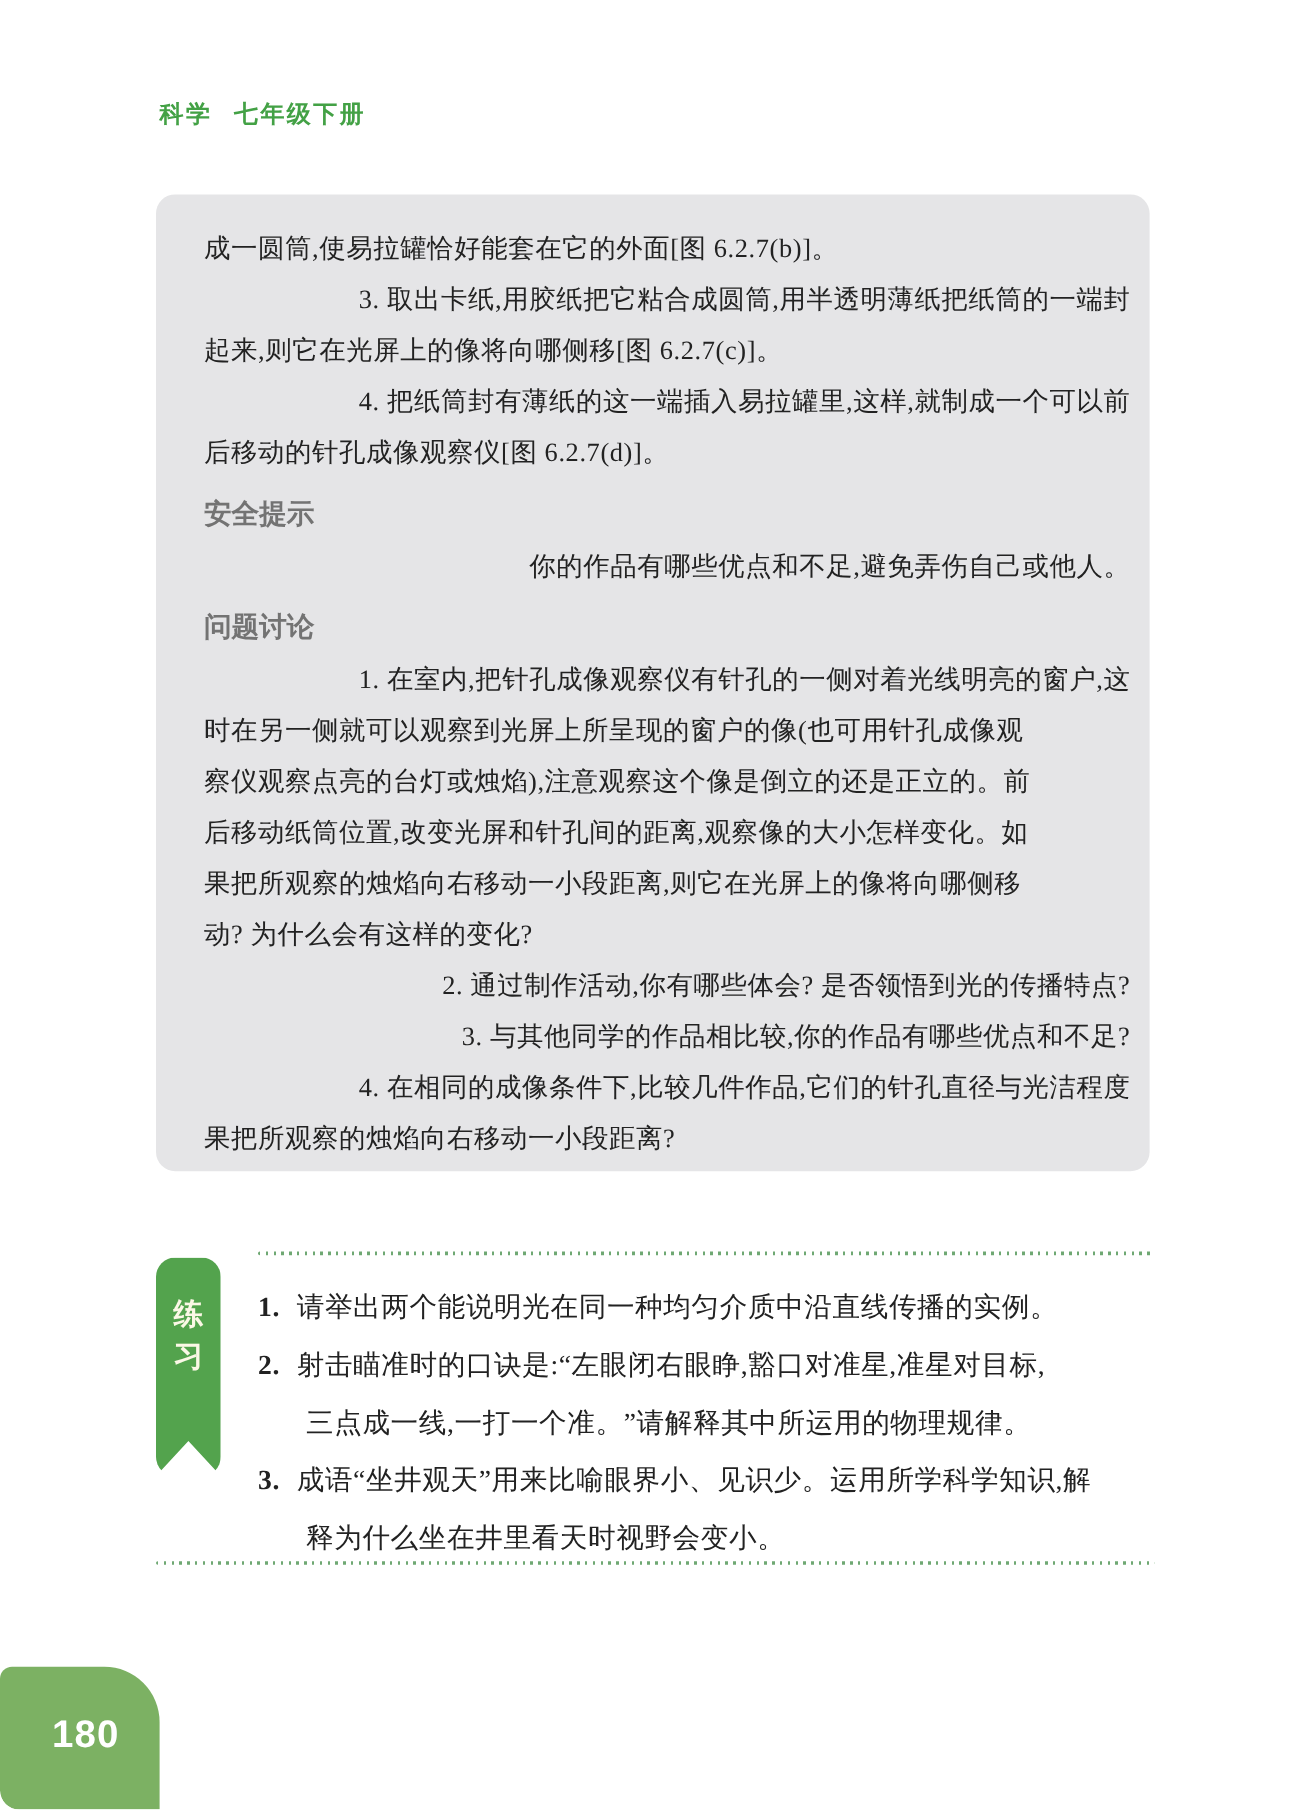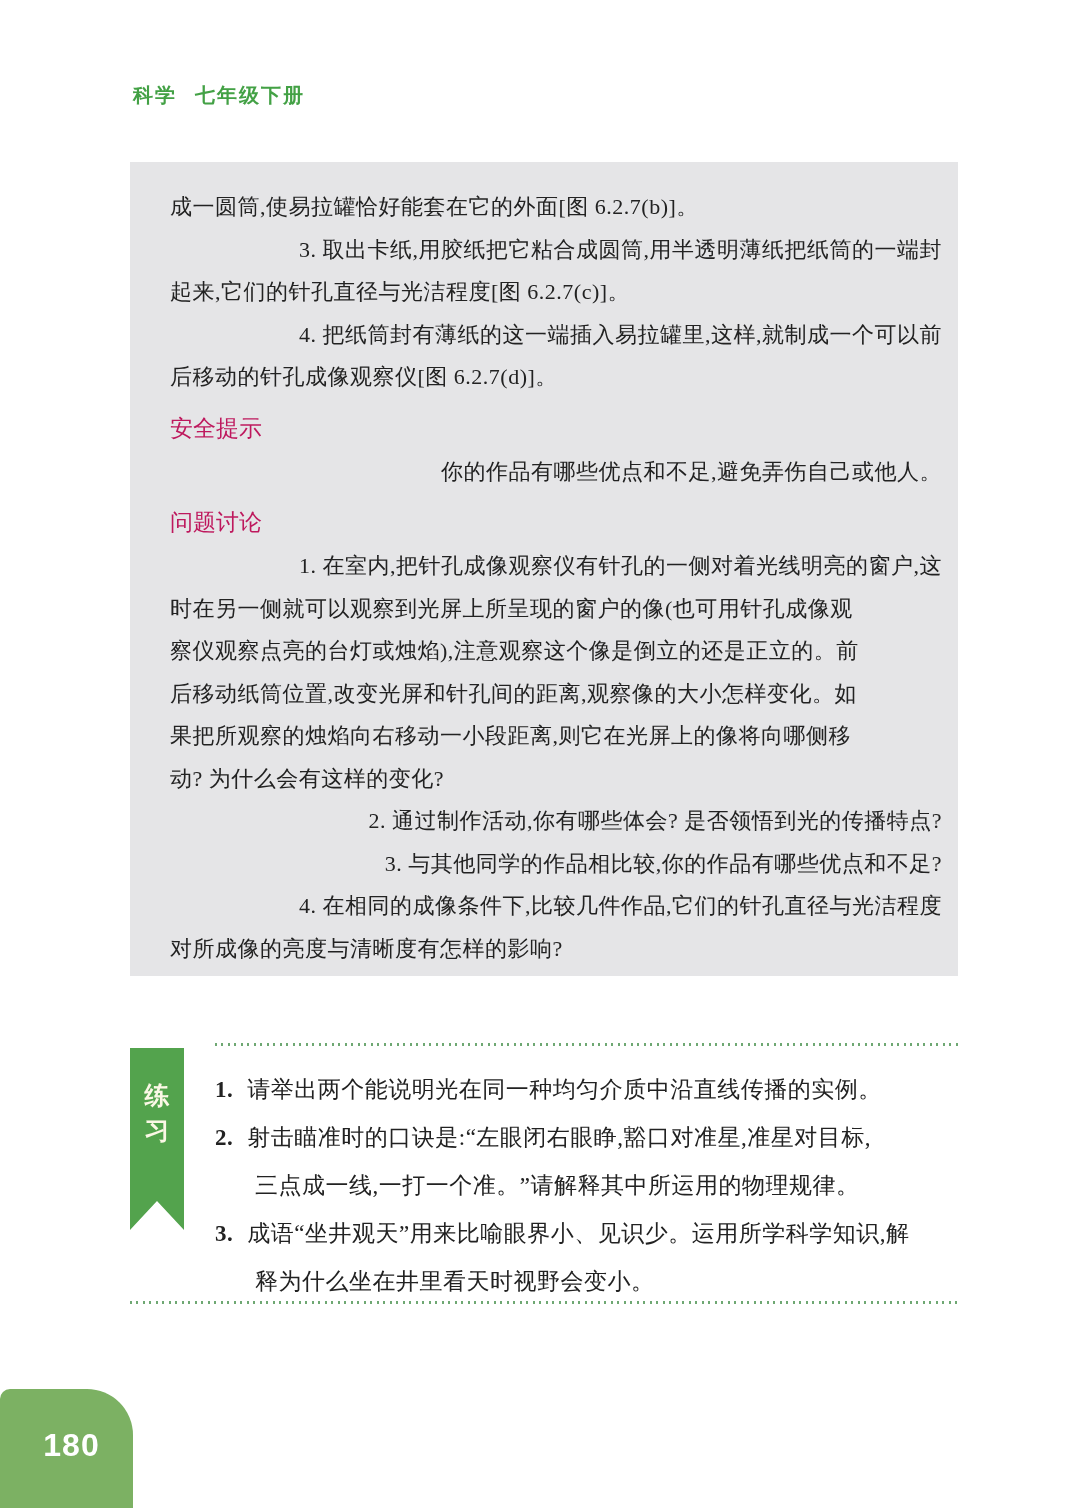--- a/index.html
+++ b/index.html
@@ -1,15 +1,15 @@
 <!DOCTYPE html>
 <html style="--header-green: #43a145; --ribbon-green: #53a34d; --badge-green: #7cb163; --dotted-green: #6fa873; --box-gray: #e5e5e7;"><head>
 <meta charset="utf-8">
 <style>
-  * { margin: 0; padding: 0; box-sizing: border-box; }
+  * { margin: 0; padding: 0; box-sizing: border-box; border-radius: 16px; }
   html, body { background: #ffffff; }
   .page {
     position: relative;
     width: 1088px;
     height: 1508px;
     background: #ffffff;
     overflow: hidden;
     font-family: "Liberation Serif", "DejaVu Serif", serif;
     color: #222222;
   }
@@ -40,23 +40,23 @@
   .line {
     height: 42.5px;
     line-height: 42.5px;
     font-size: 22px;
     white-space: nowrap;
     letter-spacing: 0.5px;
   }
   .line.ind { padding-left: 44px; text-align: right; }
   .box-heading {
     font-family: "Liberation Sans", "DejaVu Sans", sans-serif;
-    font-weight: normal;
+    font-weight: bold;
     font-size: 23px;
-    color: #be185d;
+    color: #737373;
     height: 34px;
     line-height: 34px;
     margin-top: 12px;
     margin-bottom: 6px;
   }
 
   
   .dotted {
     position: absolute;
     height: 3px;
@@ -136,38 +136,38 @@
 
 <div class="page">
 
   <div class="header">
     <span class="subject">科学</span><span class="volume">七年级下册</span>
   </div>
 
   <div class="content-box">
     <p class="line">成一圆筒,使易拉罐恰好能套在它的外面[图 6.2.7(b)]。</p>
     <p class="line ind">3. 取出卡纸,用胶纸把它粘合成圆筒,用半透明薄纸把纸筒的一端封</p>
-    <p class="line">起来,它们的针孔直径与光洁程度[图 6.2.7(c)]。</p>
+    <p class="line">起来,则它在光屏上的像将向哪侧移[图 6.2.7(c)]。</p>
     <p class="line ind">4. 把纸筒封有薄纸的这一端插入易拉罐里,这样,就制成一个可以前</p>
     <p class="line">后移动的针孔成像观察仪[图 6.2.7(d)]。</p>
 
     <h3 class="box-heading">安全提示</h3>
     <p class="line ind">你的作品有哪些优点和不足,避免弄伤自己或他人。</p>
 
     <h3 class="box-heading">问题讨论</h3>
     <p class="line ind">1. 在室内,把针孔成像观察仪有针孔的一侧对着光线明亮的窗户,这</p>
     <p class="line">时在另一侧就可以观察到光屏上所呈现的窗户的像(也可用针孔成像观</p>
     <p class="line">察仪观察点亮的台灯或烛焰),注意观察这个像是倒立的还是正立的。前</p>
     <p class="line">后移动纸筒位置,改变光屏和针孔间的距离,观察像的大小怎样变化。如</p>
     <p class="line">果把所观察的烛焰向右移动一小段距离,则它在光屏上的像将向哪侧移</p>
     <p class="line">动? 为什么会有这样的变化?</p>
     <p class="line ind">2. 通过制作活动,你有哪些体会? 是否领悟到光的传播特点?</p>
     <p class="line ind">3. 与其他同学的作品相比较,你的作品有哪些优点和不足?</p>
     <p class="line ind">4. 在相同的成像条件下,比较几件作品,它们的针孔直径与光洁程度</p>
-    <p class="line">对所成像的亮度与清晰度有怎样的影响?</p>
+    <p class="line">果把所观察的烛焰向右移动一小段距离?</p>
   </div>
 
   <div class="dotted top-rule"></div>
 
   <div class="ribbon">
     <span class="ribbon-char">练</span>
     <span class="ribbon-char">习</span>
   </div>
 
   <div class="practice-list">

